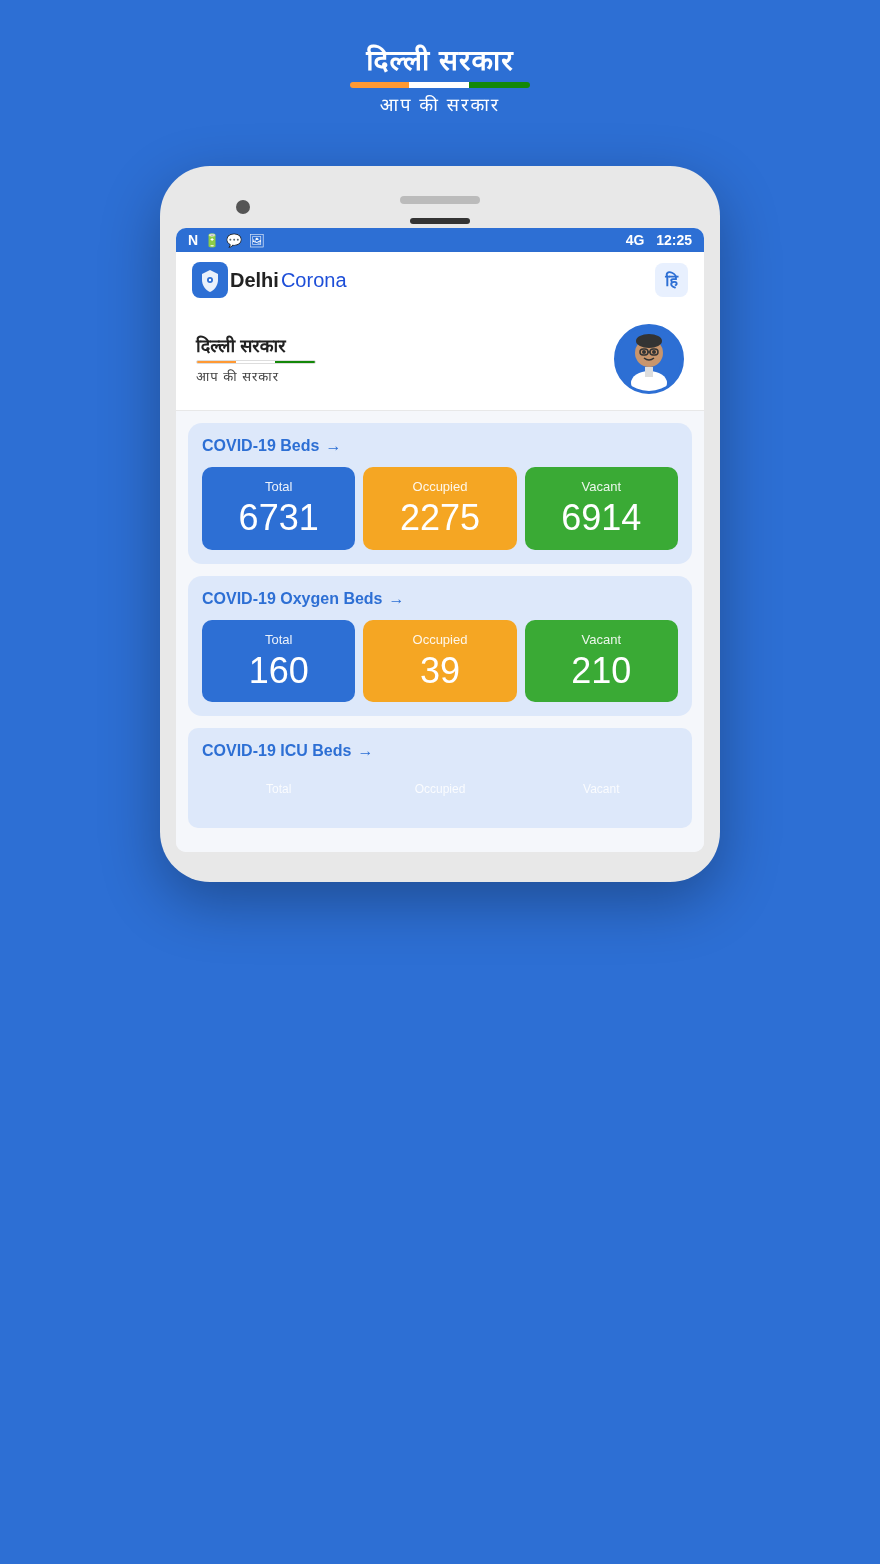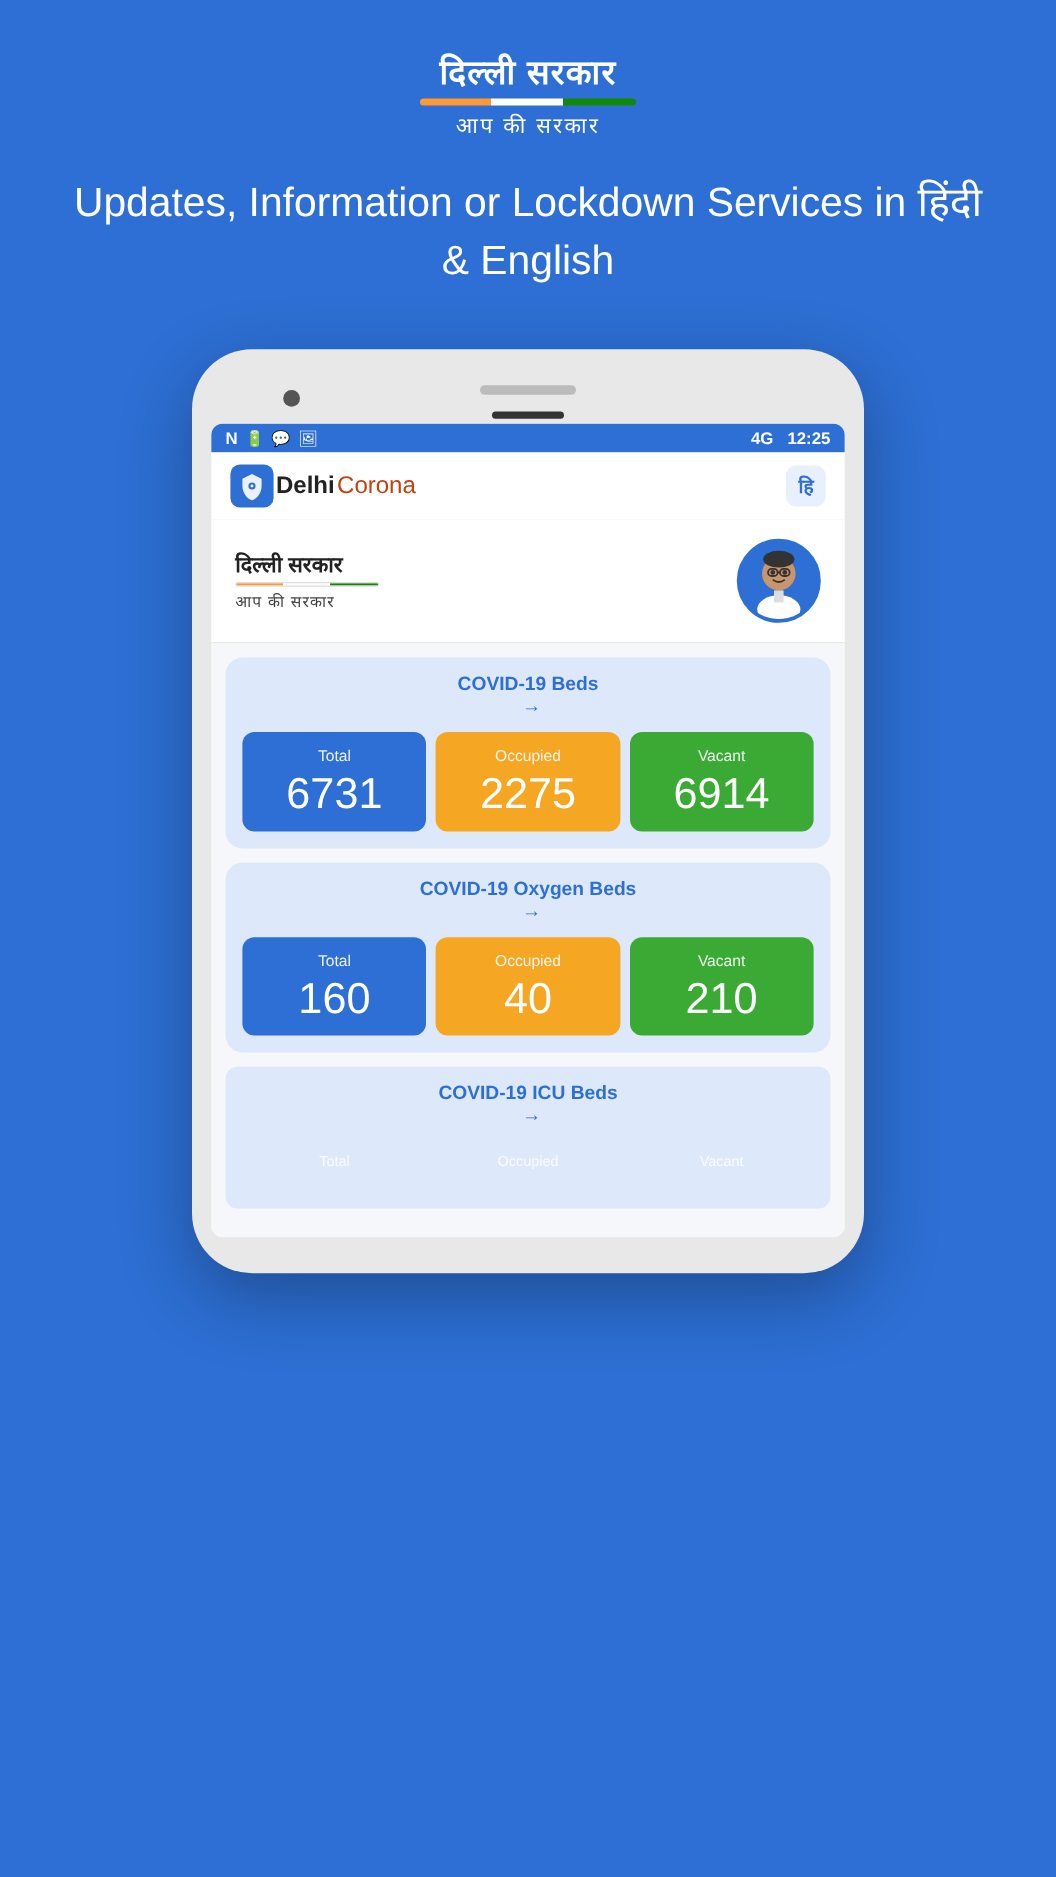--- a/index.html
+++ b/index.html
@@ -164,21 +164,21 @@
 
     .app-title-bold {
       font-size: 20px;
       font-weight: bold;
       color: #222;
     }
 
     .app-title-regular {
       font-size: 20px;
       font-weight: 400;
-      color: #c2410c;
+      color: #1d4ed8;
     }
 
     .app-bar-right {
       background: #e8f0fe;
       border-radius: 8px;
       padding: 6px 10px;
       font-size: 16px;
       color: #2d6fd4;
       font-weight: bold;
     }
@@ -243,21 +243,20 @@
       background: #dde8fa;
       border-radius: 14px;
       padding: 14px;
       margin-bottom: 12px;
     }
 
     .card-title-row {
       display: flex;
       align-items: center;
       margin-bottom: 12px;
-      flex-direction: column;
     }
 
     .card-title {
       font-size: 16px;
       font-weight: bold;
       color: #2d6fd4;
     }
 
     .card-arrow {
       color: #2d6fd4;
@@ -322,21 +321,20 @@
   </style>
 </head>
 <body>
 
 <div class="top-section">
   <div class="logo-area">
     <div class="logo-hindi-title">दिल्ली सरकार</div>
     <div class="logo-flag-bar"></div>
     <div class="logo-sub">आप की सरकार</div>
   </div>
-  <div class="tagline">Updates, Information or Lockdown Services in हिंदी  &amp; English</div>
 </div>
 
 <div class="phone-wrapper">
   <div class="phone-top">
     <div class="phone-camera"></div>
     <div class="phone-speaker"></div>
   </div>
   <div class="phone-home-bar"></div>
 
   <div class="phone-screen">
@@ -429,21 +427,21 @@
           <span class="card-title">COVID-19 Oxygen Beds</span>
           <span class="card-arrow">→</span>
         </div>
         <div class="stats-row">
           <div class="stat-box blue">
             <div class="stat-label">Total</div>
             <div class="stat-value">160</div>
           </div>
           <div class="stat-box orange">
             <div class="stat-label">Occupied</div>
-            <div class="stat-value">40</div>
+            <div class="stat-value">39</div>
           </div>
           <div class="stat-box green">
             <div class="stat-label">Vacant</div>
             <div class="stat-value">210</div>
           </div>
         </div>
       </div>
 
       <div class="beds-card" style="padding-bottom: 6px; border-radius: 10px;">
         <div class="card-title-row">

